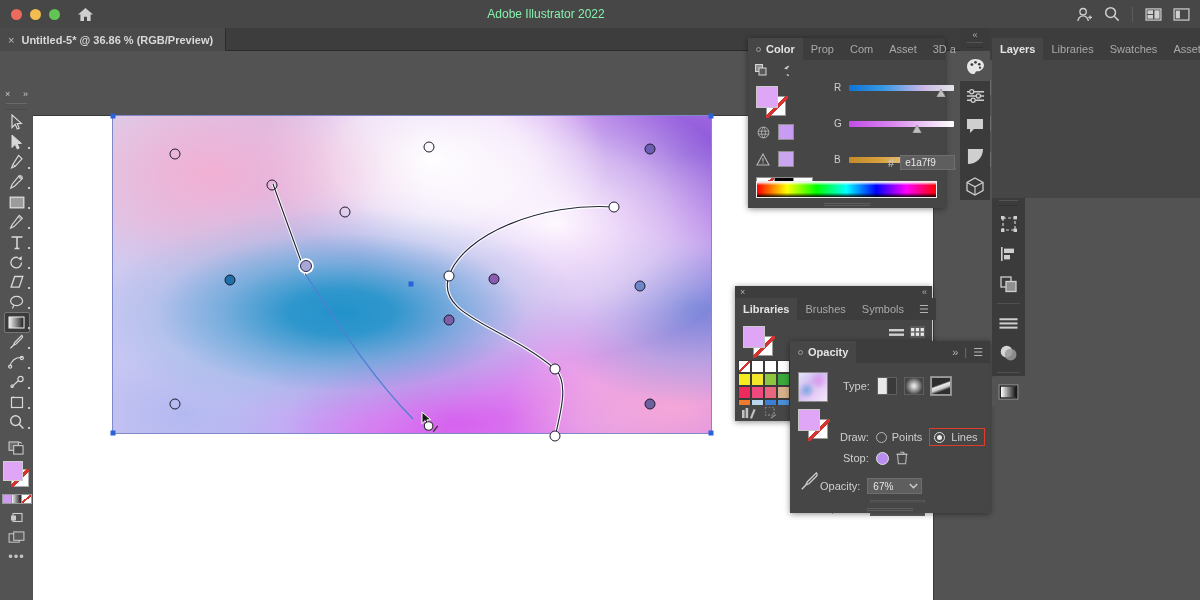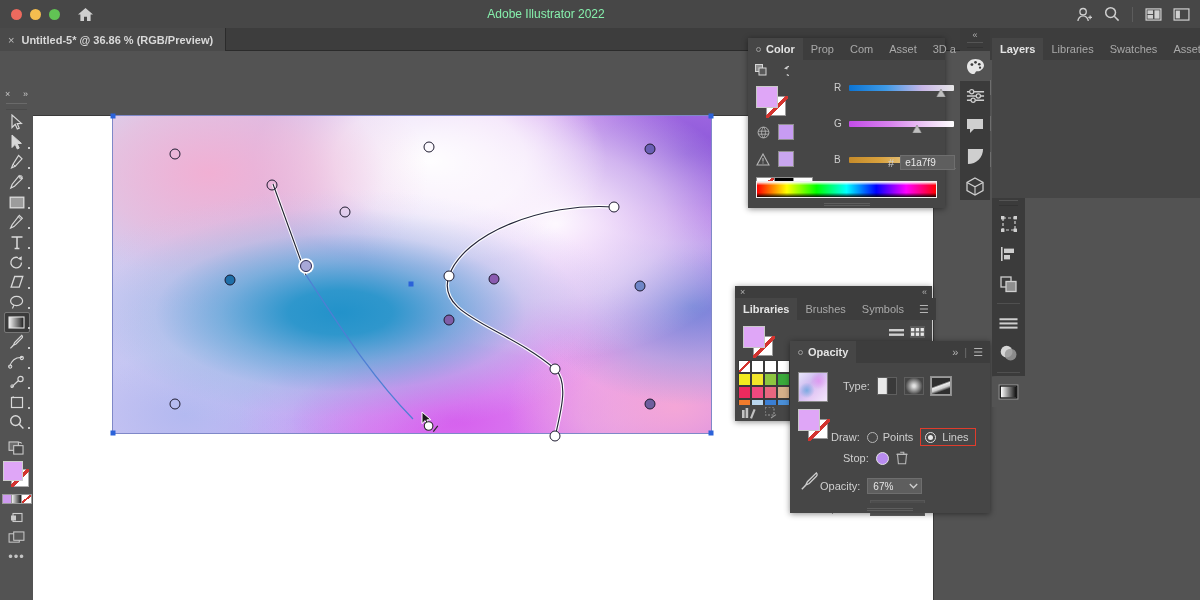--- a/index.html
+++ b/index.html
@@ -781,21 +781,21 @@
         </svg>
     </div>
 
     <div class="grow" style="left:53px;top:14px;">
       <span class="grow-lbl">Type:</span>
       <span class="typebtn" style="background:linear-gradient(to right,#e9e9e9 0%,#e9e9e9 46%,#3a3a3a 54%,#3a3a3a 100%);"></span>
       <span class="typebtn" style="background:radial-gradient(circle at 50% 50%,#e0e0e0 10%,#454545 72%);"></span>
       <span class="typebtn on" style="background:linear-gradient(160deg,#2e2e2e 0%,#2e2e2e 40%,#ececec 48%,#c8c8c8 62%,#2e2e2e 75%);"></span>
     </div>
 
-    <div class="grow" style="left:41px;top:65px;">
+    <div class="grow" style="left:50px;top:65px;">
       <span class="grow-lbl">Draw:</span>
       <span style="display:flex;align-items:center;gap:5px;">
         <span class="radio"></span>
         <span class="grow-lbl">Points</span>
       </span>
       <span id="linesHL">
         <span class="radio on"></span>
         <span class="grow-lbl">Lines</span>
       </span>
     </div>

